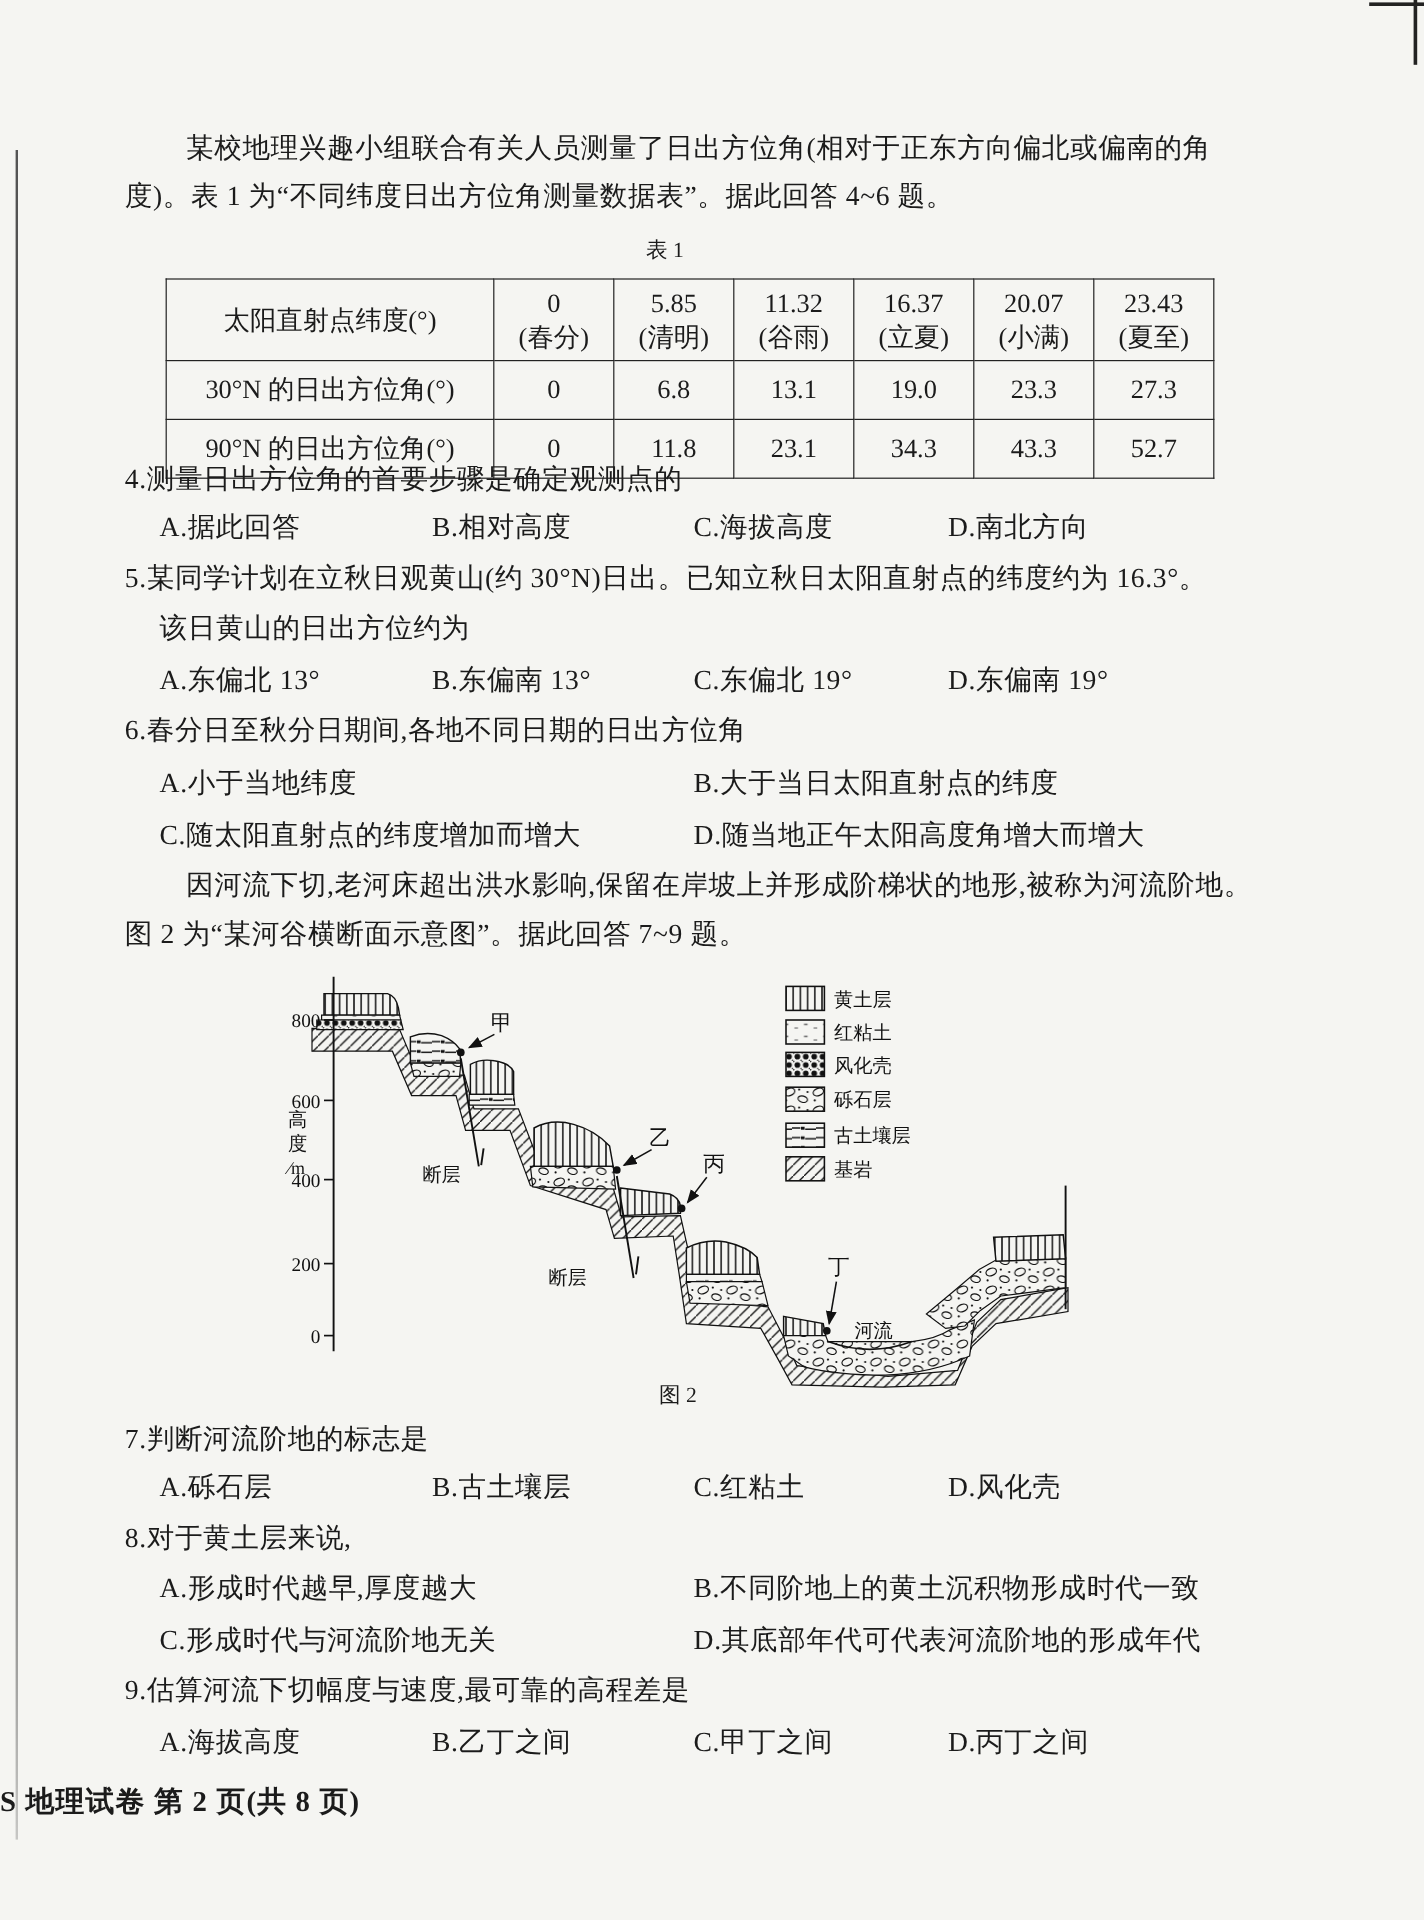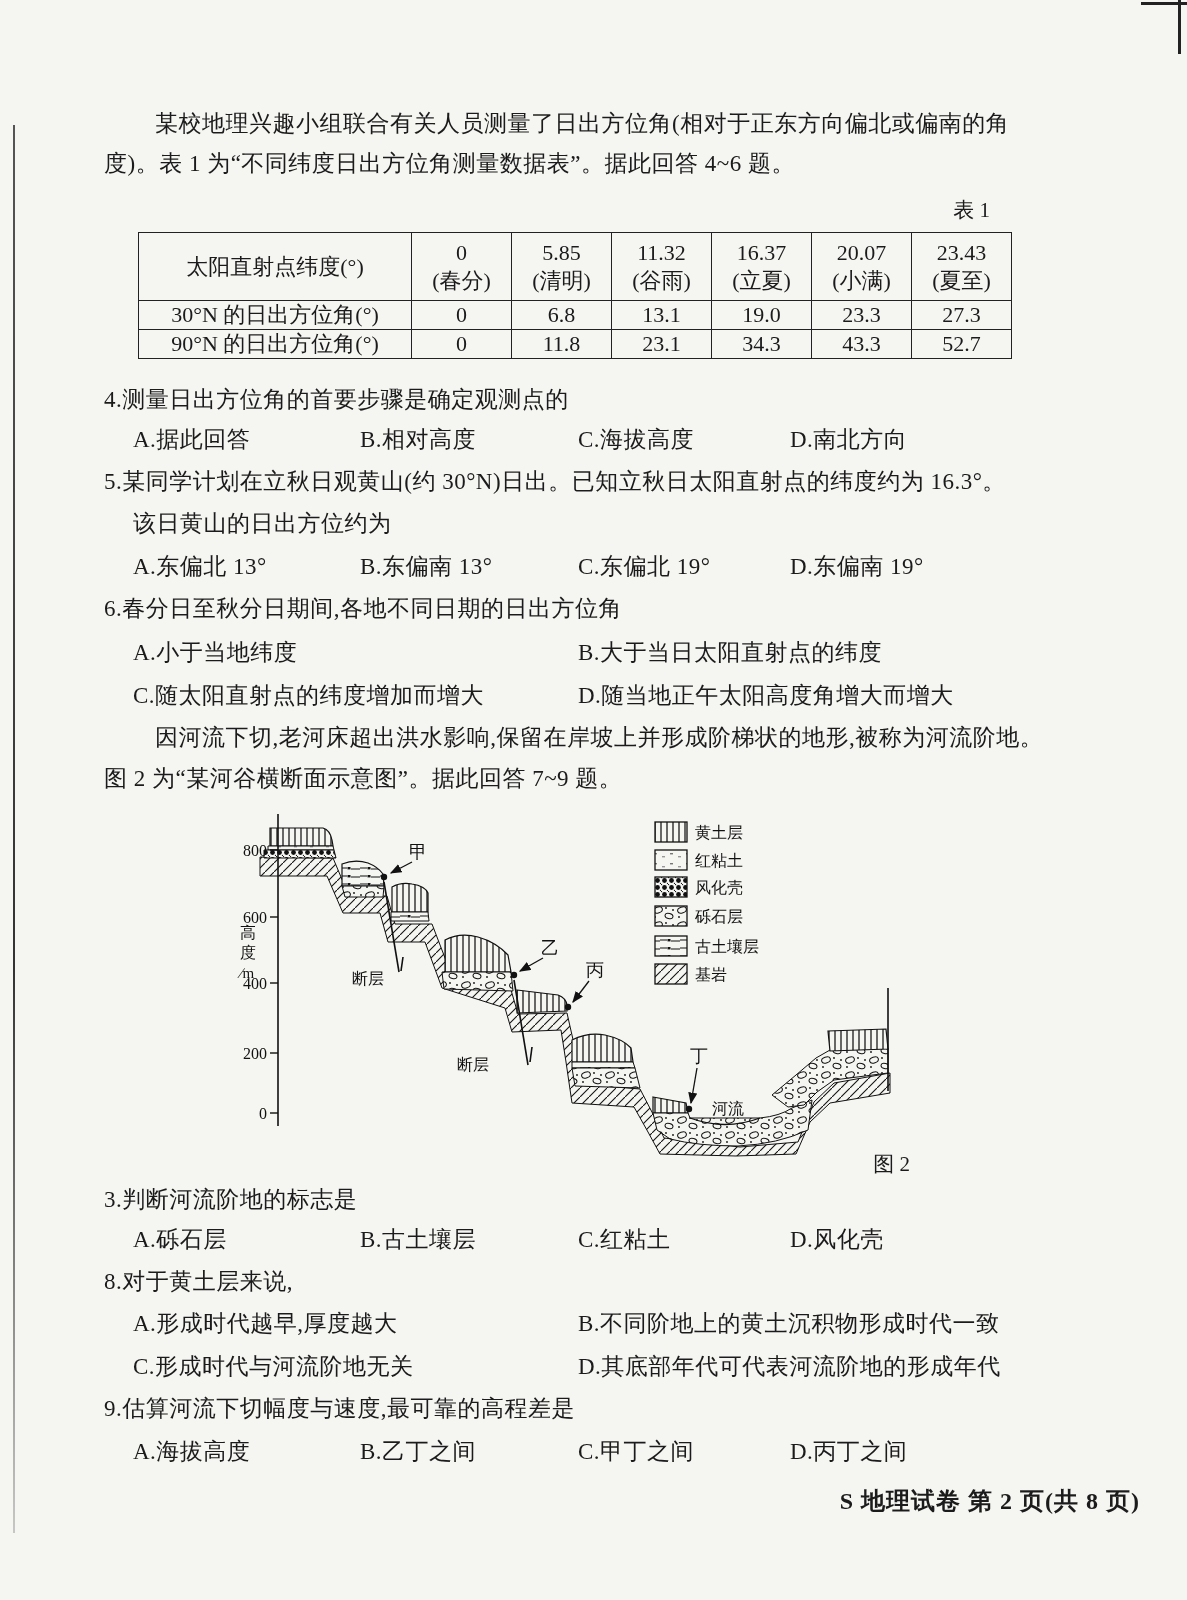--- a/index.html
+++ b/index.html
@@ -5,37 +5,37 @@
   html,body{margin:0;padding:0;}
   body{
     width:1187px;height:1600px;position:relative;
     background:#f5f5f2;
     font-family:"Liberation Serif","DejaVu Serif",serif;
     color:#1b1b1b;
     overflow:hidden;
   }
   .line{position:absolute;white-space:nowrap;font-size:23px;letter-spacing:0.5px;}
   .opt{position:absolute;white-space:nowrap;font-size:23px;letter-spacing:0.5px;}
-  .caption{position:absolute;text-align:right;font-size:21px;}
+  .caption{position:absolute;text-align:center;font-size:18px;}
   
   .edge-left{position:absolute;left:13px;top:125px;width:2px;height:1408px;
     background:linear-gradient(#555,#333 60%,rgba(60,60,60,.25));}
   .crop-h{position:absolute;left:1141px;top:2px;width:46px;height:3px;background:#222;}
   .crop-v{position:absolute;left:1178px;top:0;width:3px;height:54px;background:#222;}
   
   table.t1{position:absolute;left:118px;top:232px;border-collapse:collapse;table-layout:fixed;margin-left:20px;}
   table.t1 td{border:1.6px solid #222;text-align:center;vertical-align:middle;
     font-size:22px;padding:0;line-height:1.25;}
   table.t1 .hd{height:68px;}
-  table.t1 .dr{height:29px;}
+  table.t1 .dr{height:49px;}
   .c0{width:272px;} .cn{width:99px;}
   
   .fig{position:absolute;left:220px;top:800px;width:690px;height:360px;}
   svg text{font-family:"Liberation Serif","DejaVu Serif",serif;fill:#111;}
-  .footer{position:absolute;left:0;top:1485px;width:1140px;text-align:right;
+  .footer{position:absolute;left:0;top:1485px;width:1140px;text-align:left;
     font-size:24px;font-weight:bold;letter-spacing:1px;}
 </style>
 </head>
 <body>
 
 <div class="edge-left"></div>
 <div class="crop-h"></div>
 <div class="crop-v"></div>
 
 <div class="line" style="left:155px;top:108px">某校地理兴趣小组联合有关人员测量了日出方位角(相对于正东方向偏北或偏南的角</div>
@@ -237,21 +237,21 @@
     <rect x="435" y="136" width="32" height="20" fill="url(#paleosol)" stroke="#111" stroke-width="1.3"></rect>
     <text x="475" y="152" font-size="16">古土壤层</text>
     <rect x="435" y="164" width="32" height="20" fill="url(#bedrock)" stroke="#111" stroke-width="1.3"></rect>
     <text x="475" y="180" font-size="16">基岩</text>
   </g>
 </svg>
 </div>
 
 <div class="caption" style="left:220px;top:1150px;width:690px">图 2</div>
 
-<div class="line" style="left:104px;top:1184px">3.判断河流阶地的标志是</div>
+<div class="line" style="left:104px;top:1184px">7.判断河流阶地的标志是</div>
 <div class="opt" style="left:133px;top:1224px">A.砾石层</div>
 <div class="opt" style="left:360px;top:1224px">B.古土壤层</div>
 <div class="opt" style="left:578px;top:1224px">C.红粘土</div>
 <div class="opt" style="left:790px;top:1224px">D.风化壳</div>
 
 <div class="line" style="left:104px;top:1266px">8.对于黄土层来说,</div>
 <div class="opt" style="left:133px;top:1308px">A.形成时代越早,厚度越大</div>
 <div class="opt" style="left:578px;top:1308px">B.不同阶地上的黄土沉积物形成时代一致</div>
 <div class="opt" style="left:133px;top:1351px">C.形成时代与河流阶地无关</div>
 <div class="opt" style="left:578px;top:1351px">D.其底部年代可代表河流阶地的形成年代</div>

